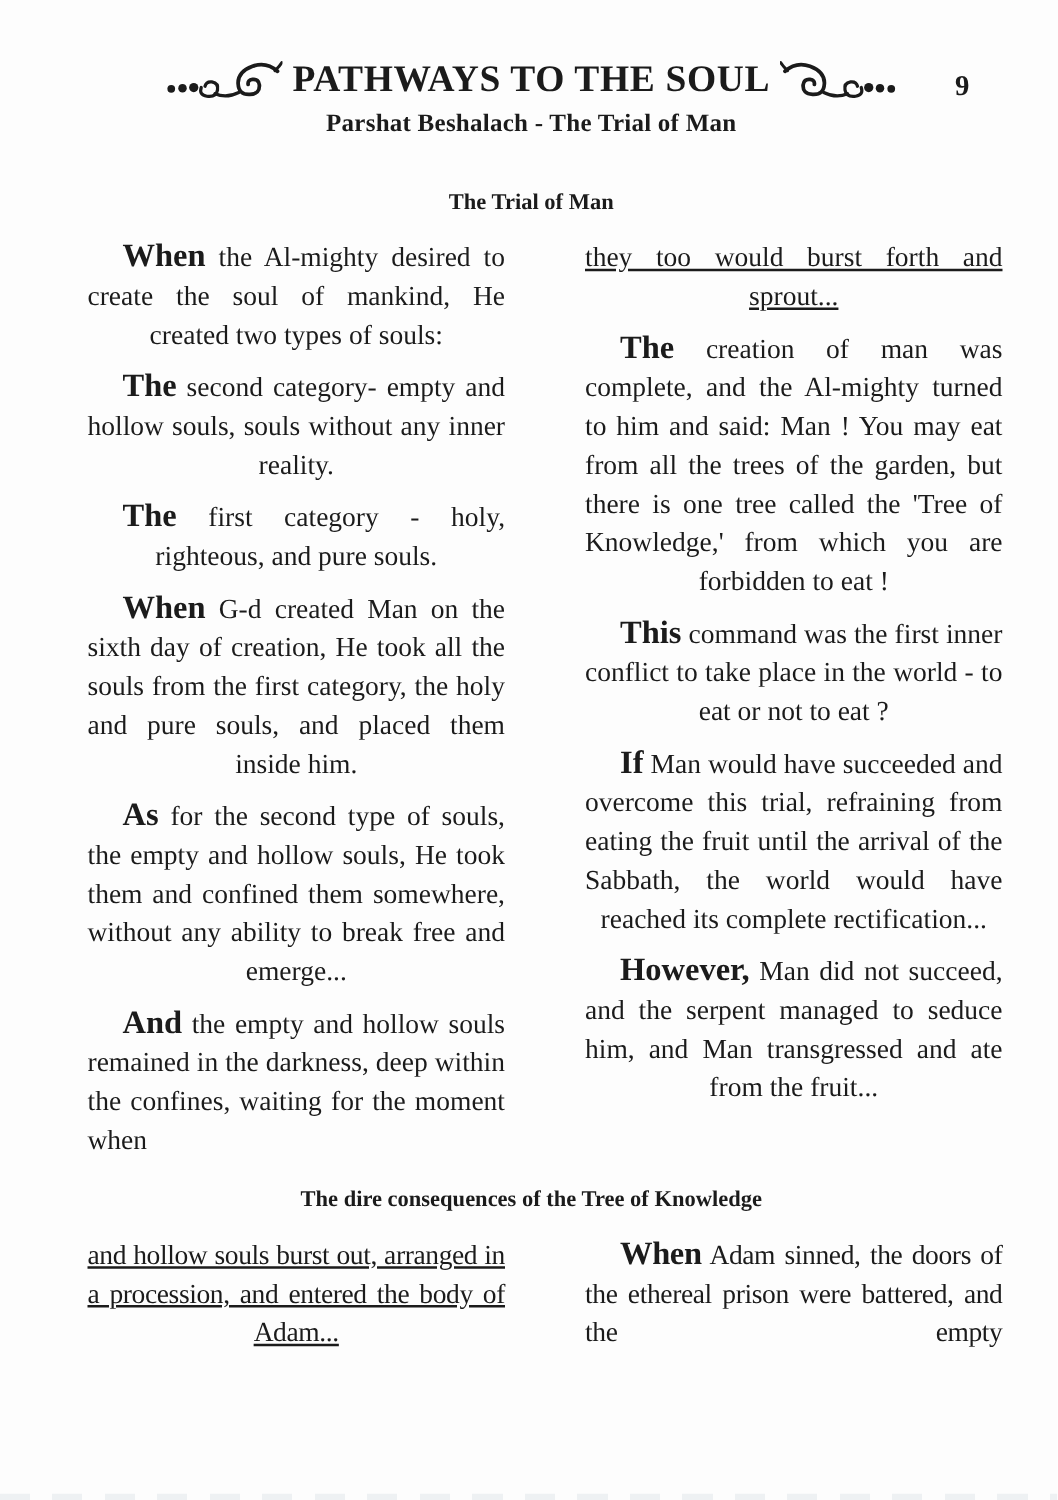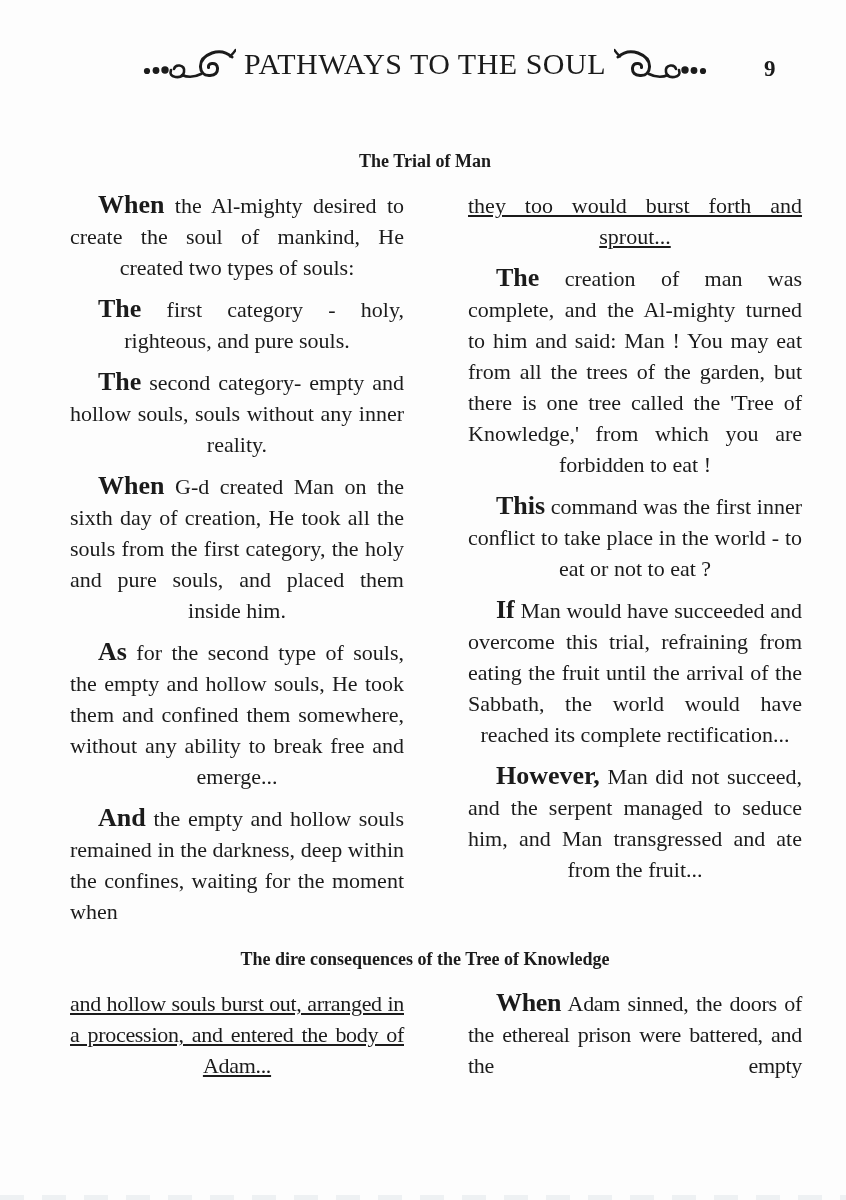--- a/index.html
+++ b/index.html
@@ -13,21 +13,21 @@
   }
   
   .header{
     position:absolute;top:46px;left:70px;width:710px;
     text-align:center;
   }
   .title-row{
     display:flex;align-items:center;justify-content:center;gap:8px;
   }
   .main-title{
-    font-size:30px;font-weight:normal;letter-spacing:.5px;white-space:nowrap;
+    font-size:30px;font-weight:bold;letter-spacing:.5px;white-space:nowrap;
     line-height:36px;
     text-align:center;
   }
   .flourish{flex:0 0 auto;}
   .flourish svg{display:block;}
   .flourish.right svg{transform:scale(-1,1);}
   .page-number{
     position:absolute;top:56px;left:764px;
     font-size:23px;font-weight:bold;
   }
@@ -92,32 +92,33 @@
           <circle cx="5" cy="23" r="3.1" fill="#1b1b1b"></circle>
           <circle cx="14" cy="22.5" r="3.4" fill="#1b1b1b"></circle>
           <circle cx="23" cy="22" r="3.7" fill="#1b1b1b"></circle>
           <path d="M29 22 q-2 6 4.5 7 q7.5 1 8.5 -5 q1 -5.5 -4.5 -6.5 q-4.5 -0.5 -5.5 3.5" stroke="#1b1b1b" stroke-width="2.6" stroke-linecap="round"></path>
           <path d="M40 27 q9 4 19 -1" stroke="#1b1b1b" stroke-width="2.6" stroke-linecap="round"></path>
           <path d="M90 9 q-9 -8 -20 -4 q-12 4.5 -11.5 14 q0.5 9 9.5 8.5 q8 -0.5 7.5 -7.5 q-0.5 -5 -5.5 -4.5 q-4 0.5 -3.5 4" stroke="#1b1b1b" stroke-width="3" stroke-linecap="round"></path>
           <path d="M88 8.5 q4 -4 5.5 -6.5" stroke="#1b1b1b" stroke-width="2.4" stroke-linecap="round"></path>
         </svg>
       </span>
     </div>
+    <div class="subtitle">Parshat Beshalach - The Trial of Man</div>
   </div>
   <div class="page-number">9</div>
 
   <div class="content">
 
     <h1 class="section-heading">The Trial of Man</h1>
 
     <div class="columns">
       <div class="col">
         <p class="para"><span class="lead">When</span> <span>the Al-mighty desired to create the soul of mankind, He created two types of souls:</span></p>
+        <p class="para"><span class="lead">The</span> <span>second category- empty and hollow souls, souls without any inner reality.</span></p>
         <p class="para"><span class="lead">The</span> <span>first category - holy, righteous, and pure souls.</span></p>
-        <p class="para"><span class="lead">The</span> <span>second category- empty and hollow souls, souls without any inner reality.</span></p>
         <p class="para"><span class="lead">When</span> <span>G-d created Man on the sixth day of creation, He took all the souls from the first category, the holy and pure souls, and placed them inside him.</span></p>
         <p class="para"><span class="lead">As</span> <span>for the second type of souls, the empty and hollow souls, He took them and confined them somewhere, without any ability to break free and emerge...</span></p>
         <p class="para flow"><span class="lead">And</span> <span>the empty and hollow souls remained in the darkness, deep within the confines, waiting for the moment when</span></p>
       </div>
       <div class="col">
         <p class="para cont"> <span>they too would burst forth and sprout...</span></p>
         <p class="para"><span class="lead">The</span> <span>creation of man was complete, and the Al-mighty turned to him and said: Man ! You may eat from all the trees of the garden, but there is one tree called the 'Tree of Knowledge,' from which you are forbidden to eat !</span></p>
         <p class="para"><span class="lead">This</span> <span>command was the first inner conflict to take place in the world - to eat or not to eat ?</span></p>
         <p class="para"><span class="lead">If</span> <span>Man would have succeeded and overcome this trial, refraining from eating the fruit until the arrival of the Sabbath, the world would have reached its complete rectification...</span></p>
         <p class="para"><span class="lead">However,</span> <span>Man did not succeed, and the serpent managed to seduce him, and Man transgressed and ate from the fruit...</span></p>

